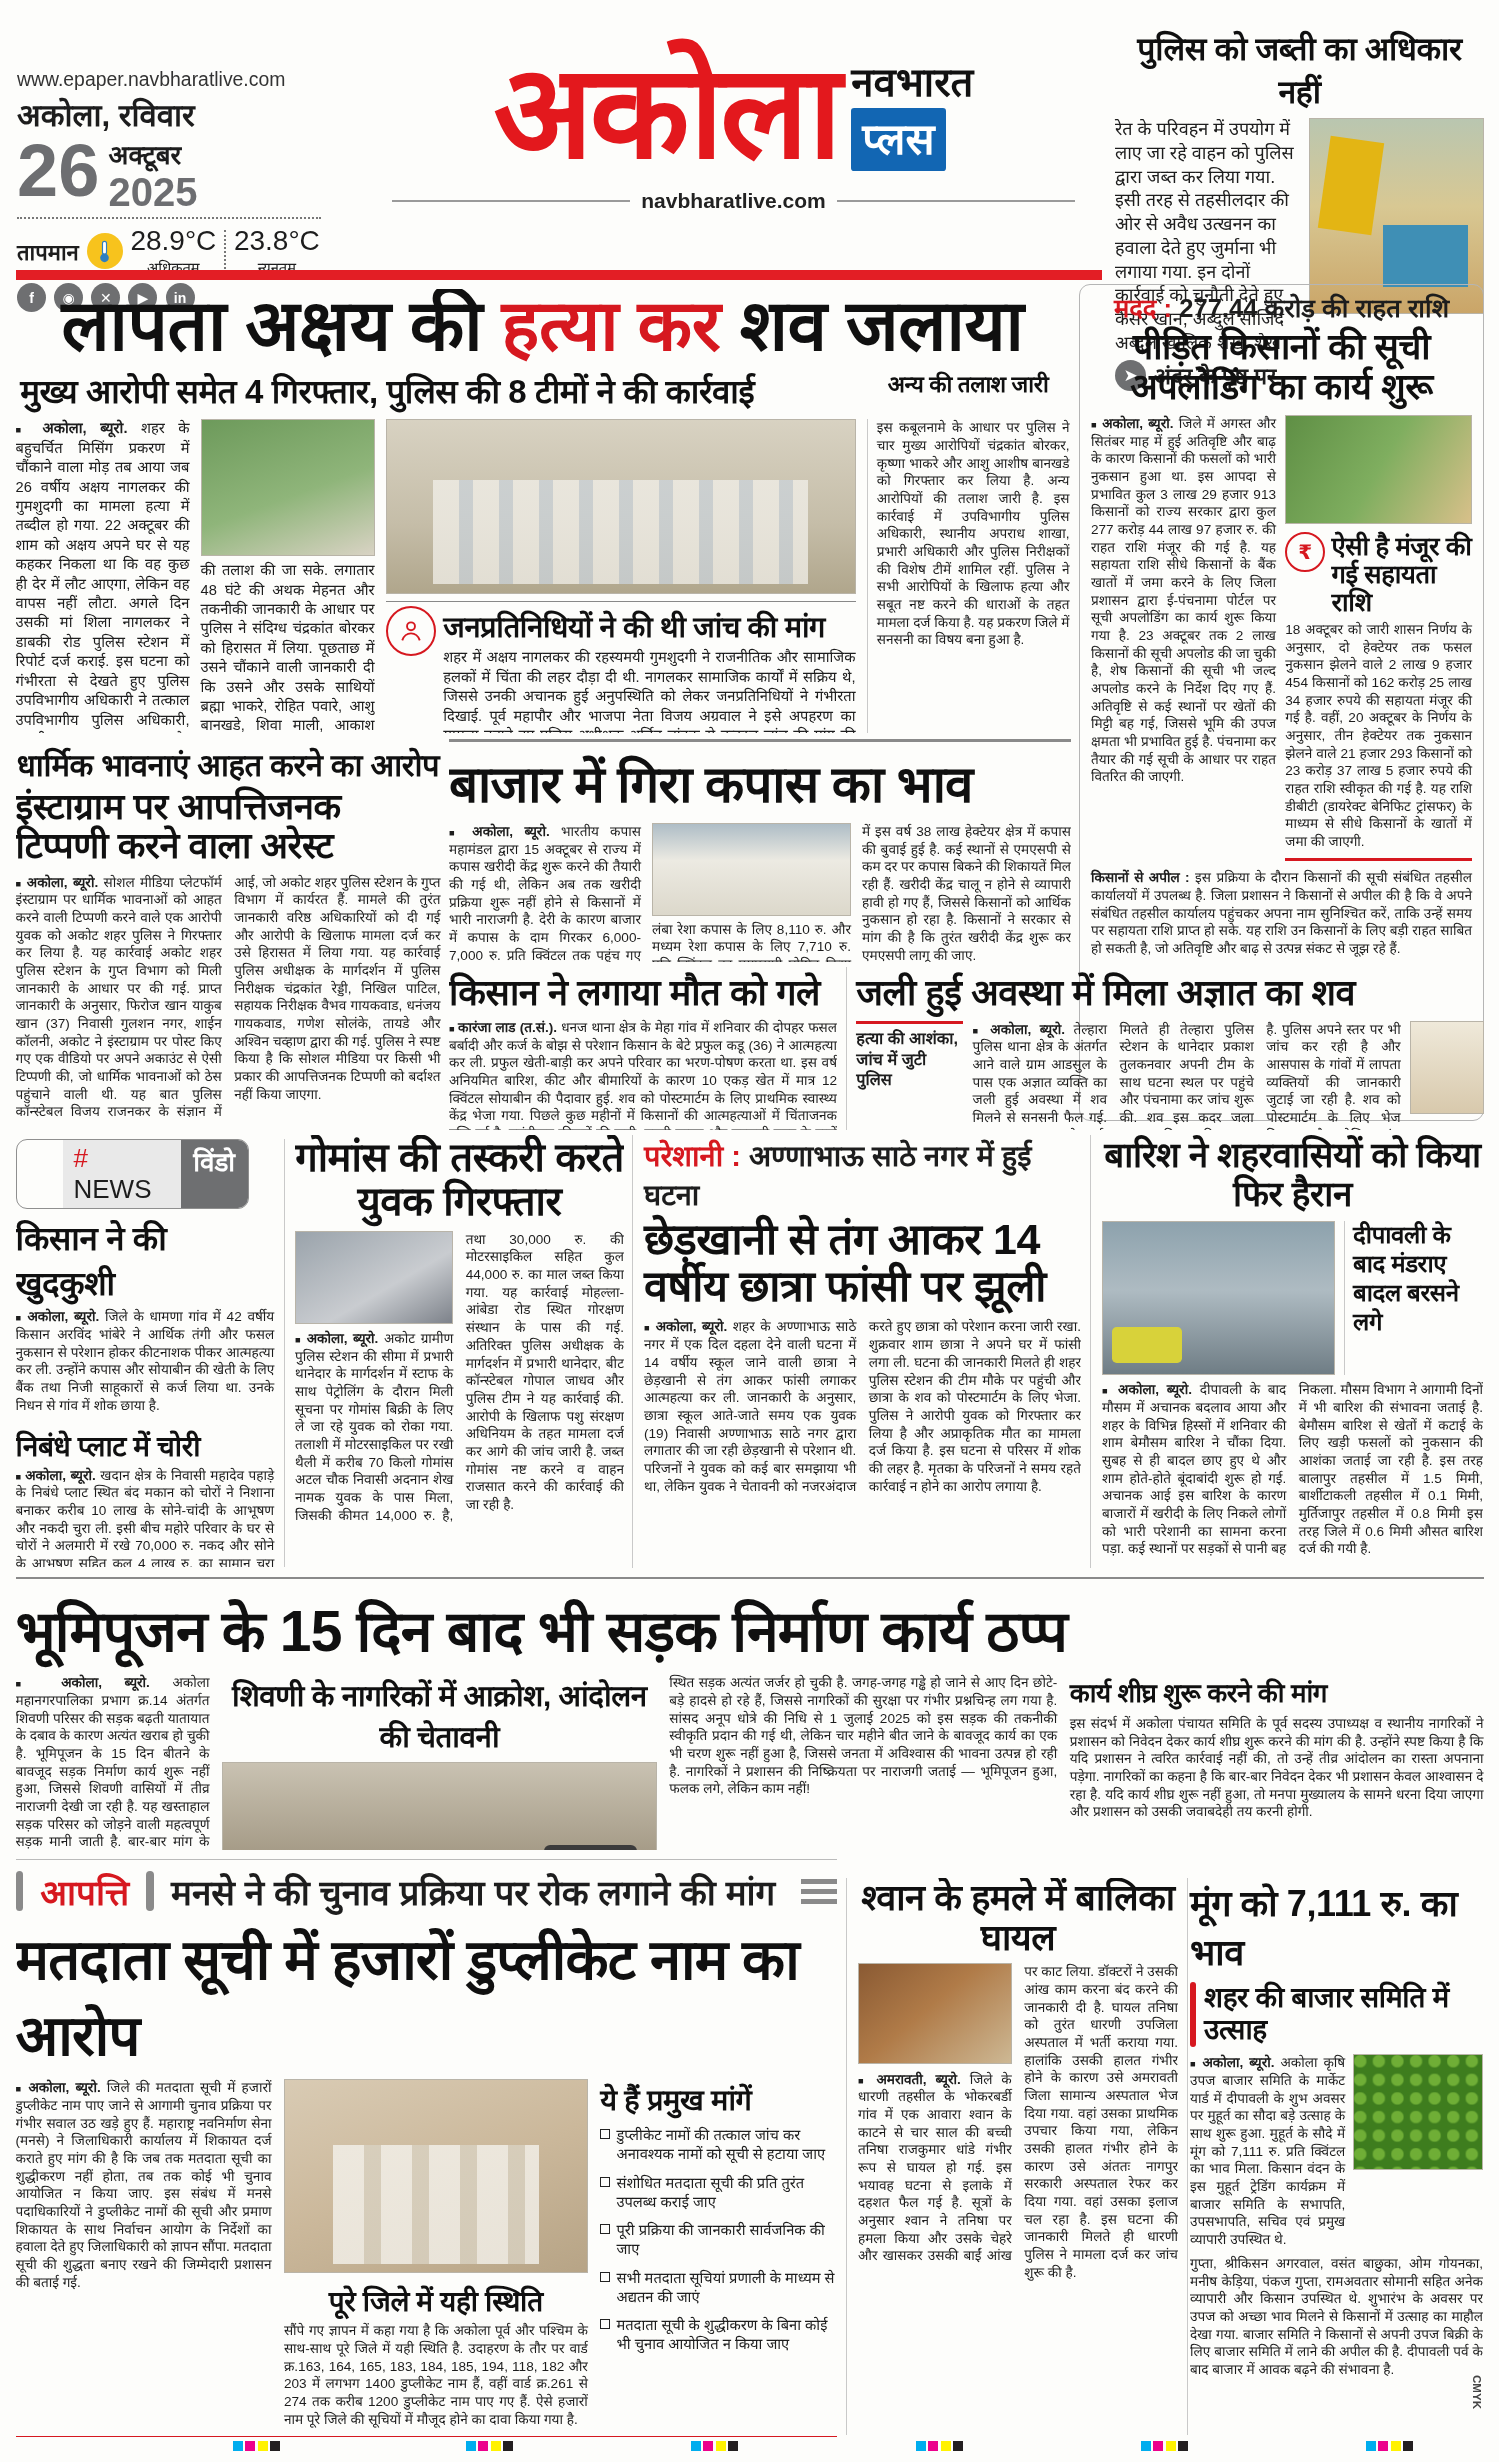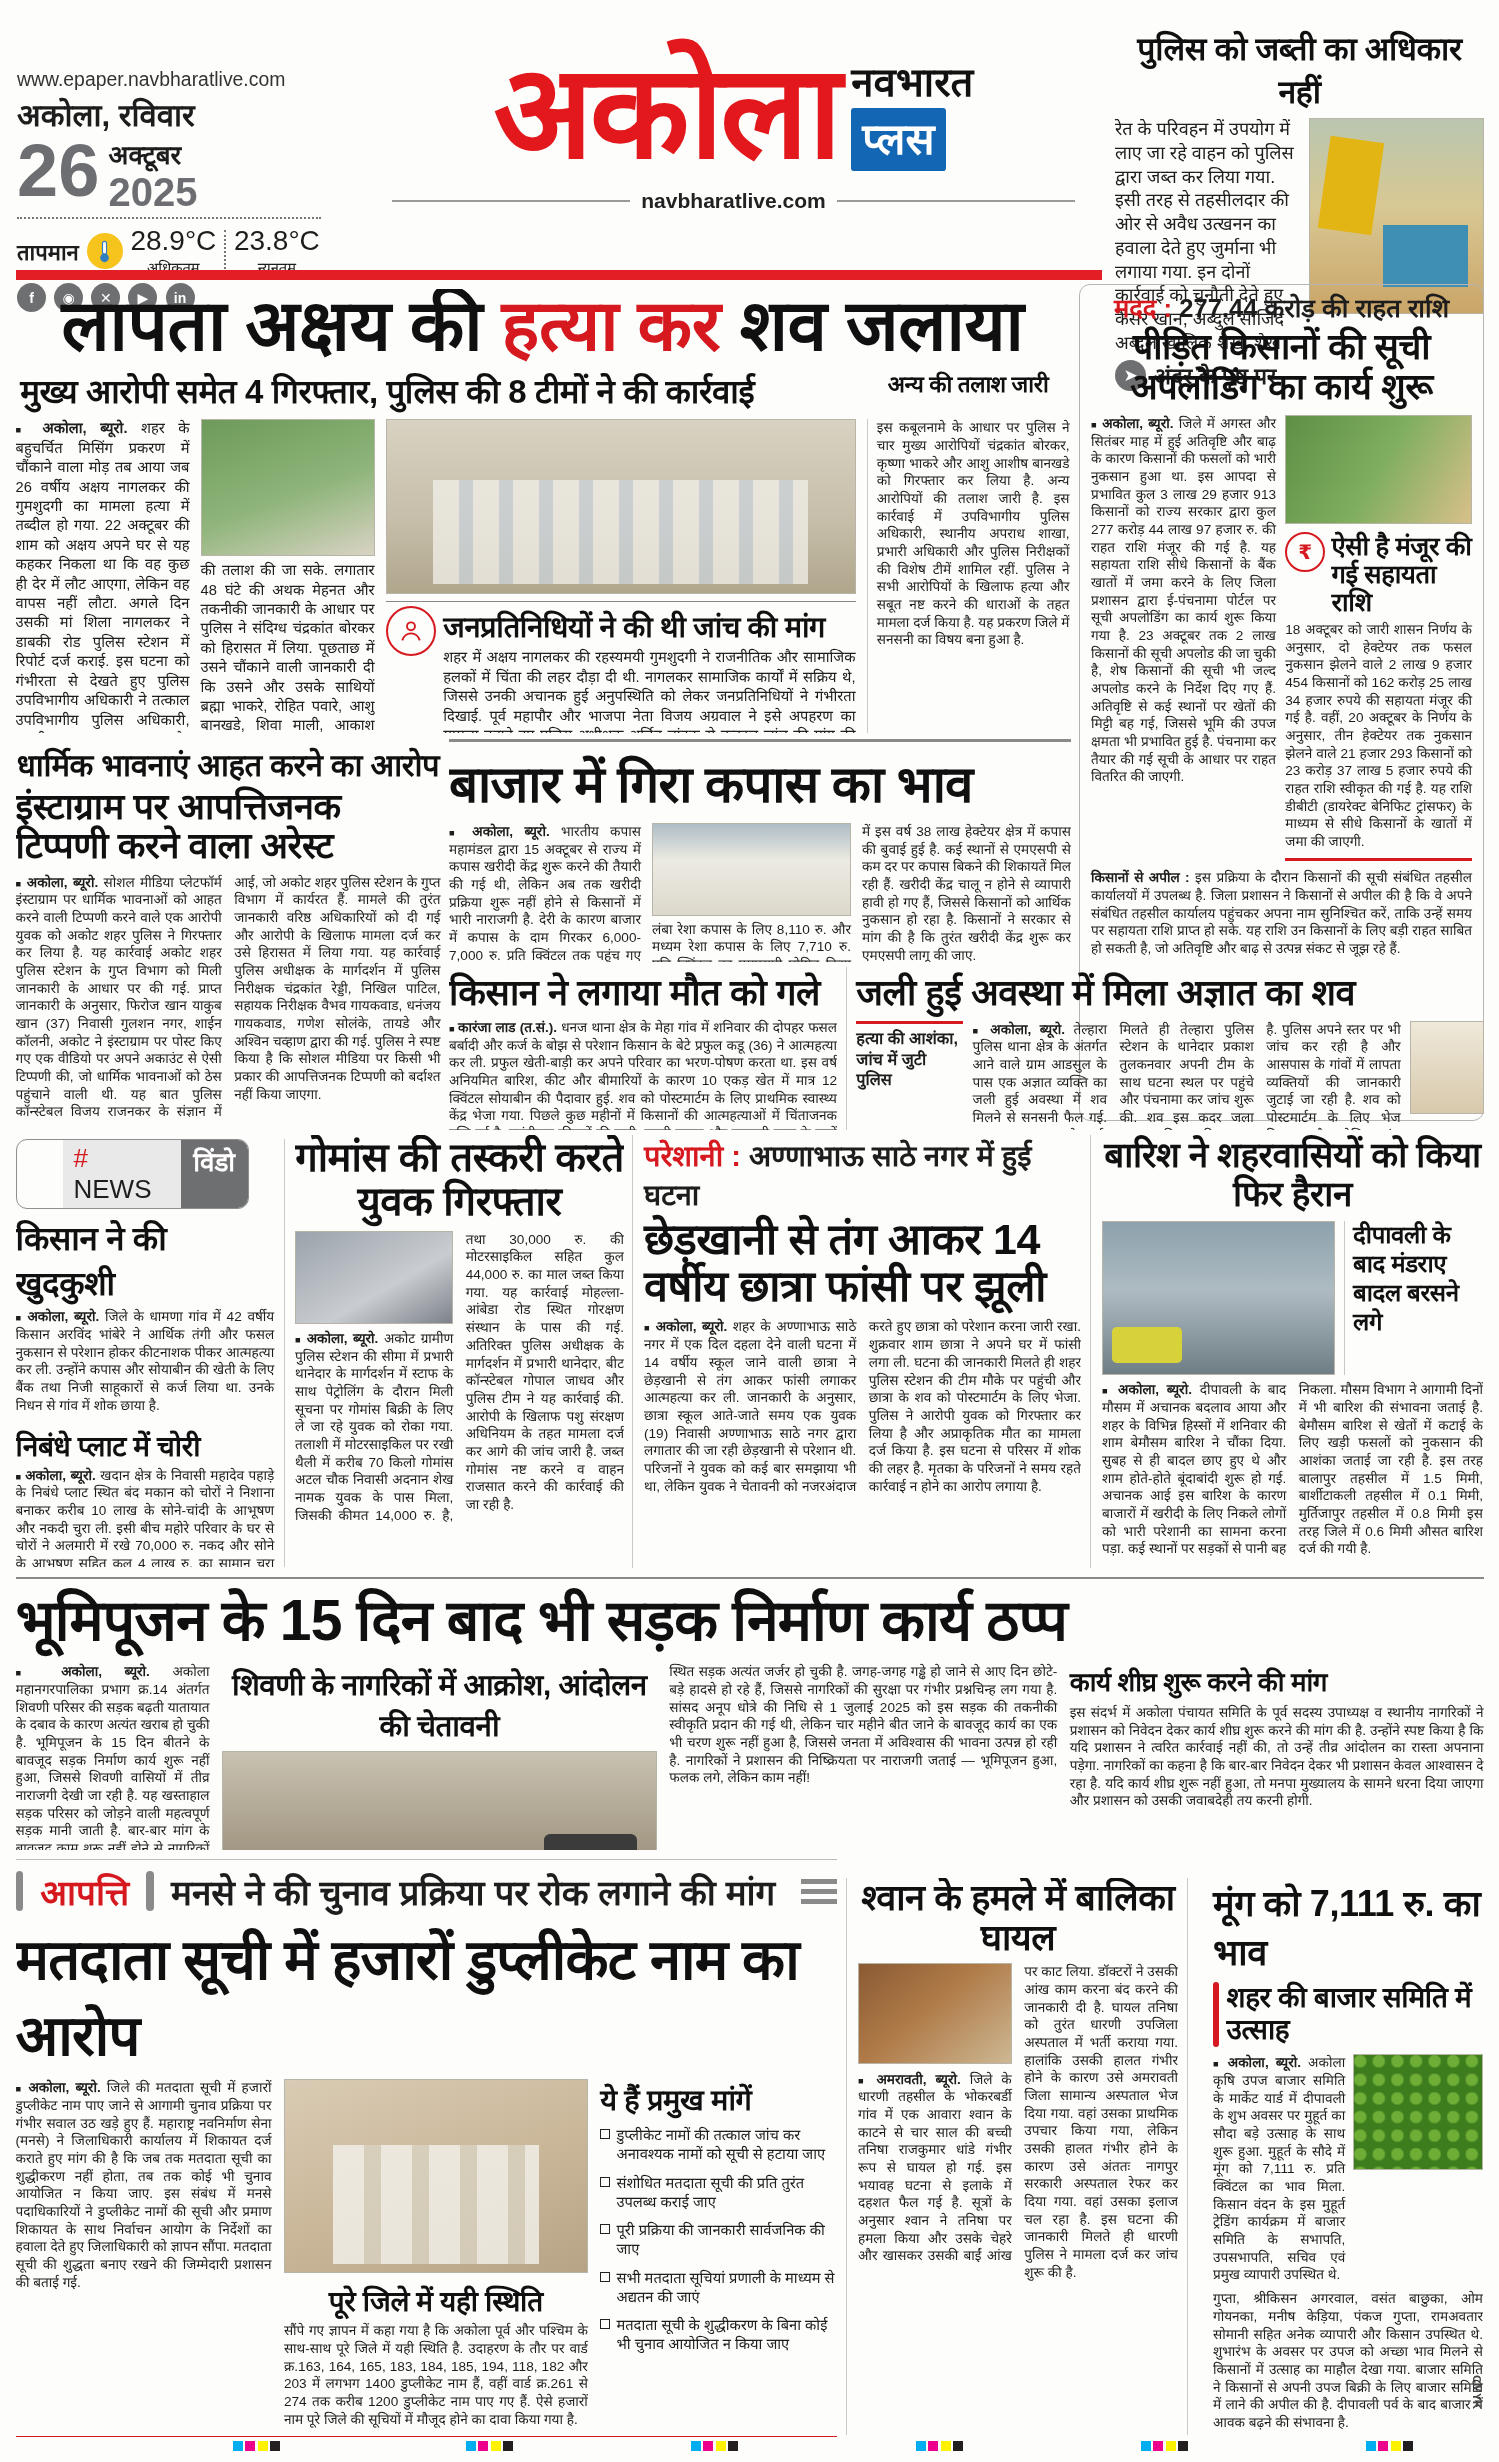--- a/index.html
+++ b/index.html
@@ -217,21 +217,21 @@
     <div class="hl center" style="font-size:35px;line-height:1.12;">बारिश ने शहरवासियों को किया फिर हैरान</div>
     <div style="display:flex;gap:9.3px;margin-top:7.8px;">
       <div class="photo" style="width:233px;height:154px;background:linear-gradient(180deg,#8da2ad 0%,#aebbc2 45%,#6f7d85 100%);position:relative;">
         <div style="position:absolute;left:9.3px;bottom:11px;width:70px;height:36px;background:#d8d23a;border-radius:4.7px;"></div>
       </div>
       <div class="hl" style="flex:1;font-size:24px;line-height:1.2;border-left:0.8px solid #c9c9c9;padding-left:7.8px;">दीपावली के बाद मंडराए बादल बरसने लगे</div>
     </div>
     <div class="bt-sm jt cols2" style="margin-top:6.2px;"><span class="byline">अकोला, ब्यूरो.</span> <span>दीपावली के बाद मौसम में अचानक बदलाव आया और शहर के विभिन्न हिस्सों में शनिवार की शाम बेमौसम बारिश ने चौंका दिया. सुबह से ही बादल छाए हुए थे और शाम होते-होते बूंदाबांदी शुरू हो गई. अचानक आई इस बारिश के कारण बाजारों में खरीदी के लिए निकले लोगों को भारी परेशानी का सामना करना पड़ा. कई स्थानों पर सड़कों से पानी बह निकला. मौसम विभाग ने आगामी दिनों में भी बारिश की संभावना जताई है. बेमौसम बारिश से खेतों में कटाई के लिए खड़ी फसलों को नुकसान की आशंका जताई जा रही है. इस तरह बालापुर तहसील में 1.5 मिमी, बार्शीटाकली तहसील में 0.1 मिमी, मुर्तिजापुर तहसील में 0.8 मिमी इस तरह जिले में 0.6 मिमी औसत बारिश दर्ज की गयी है.</span></div>
   </div>
 
-  <div class="abs" style="left:15.5px;top:1577px;width:1468px;height:273px;border-top:2.3px solid #8a8a8a;padding-top:0;overflow:hidden;">
+  <div class="abs" style="left:15.5px;top:1577px;width:1468px;height:273px;border-top:2.3px solid #8a8a8a;padding-top:11px;overflow:hidden;">
     <div class="hl" style="font-size:57px;letter-spacing:-0.8px;">भूमिपूजन के 15 दिन बाद भी सड़क निर्माण कार्य ठप्प</div>
     <div style="display:flex;gap:12.4px;margin-top:6.2px;">
       <div style="width:194px;" class="bt-sm jt"><span class="byline">अकोला, ब्यूरो.</span> <span>अकोला महानगरपालिका प्रभाग क्र.14 अंतर्गत शिवणी परिसर की सड़क बढ़ती यातायात के दबाव के कारण अत्यंत खराब हो चुकी है. भूमिपूजन के 15 दिन बीतने के बावजूद सड़क निर्माण कार्य शुरू नहीं हुआ, जिससे शिवणी वासियों में तीव्र नाराजगी देखी जा रही है. यह खस्ताहाल सड़क परिसर को जोड़ने वाली महत्वपूर्ण सड़क मानी जाती है. बार-बार मांग के बावजूद काम शुरू नहीं होने से नागरिकों के धैर्य का बांध टूटने लगा है.</span></div>
       <div style="width:435px;">
         <div class="hl center" style="font-size:29.5px;">शिवणी के नागरिकों में आक्रोश, आंदोलन की चेतावनी</div>
         <div class="photo" style="width:100%;height:152px;margin-top:6.2px;background:linear-gradient(180deg,#c9c2b2 0%,#a89e8a 55%,#8d8372 100%);position:relative;">
           <div style="position:absolute;right:18.6px;bottom:14px;width:93px;height:54px;background:#3b3b3b;border-radius:6.2px;"></div>
         </div>
       </div>
       <div style="width:388px;" class="bt-sm jt">स्थित सड़क अत्यंत जर्जर हो चुकी है. जगह-जगह गड्ढे हो जाने से आए दिन छोटे-बड़े हादसे हो रहे हैं, जिससे नागरिकों की सुरक्षा पर गंभीर प्रश्नचिन्ह लग गया है. सांसद अनूप धोत्रे की निधि से 1 जुलाई 2025 को इस सड़क की तकनीकी स्वीकृति प्रदान की गई थी, लेकिन चार महीने बीत जाने के बावजूद कार्य का एक भी चरण शुरू नहीं हुआ है, जिससे जनता में अविश्वास की भावना उत्पन्न हो रही है. नागरिकों ने प्रशासन की निष्क्रियता पर नाराजगी जताई — भूमिपूजन हुआ, फलक लगे, लेकिन काम नहीं!</div>
@@ -295,21 +295,21 @@
   </div>
 
   <div class="abs vline" style="left:846px;top:1878px;width:332px;height:557px;padding-left:11px;overflow:hidden;">
     <div class="hl center" style="font-size:36px;line-height:1.1;">श्वान के हमले में बालिका घायल</div>
     <div class="bt-sm jt cols2" style="margin-top:6.2px;">
       <span class="photo" style="display:block;width:100%;height:101px;background:linear-gradient(140deg,#8a5a33 0%,#b07b48 45%,#cdb894 100%);margin-bottom:6.2px;"></span>
       <span class="byline">अमरावती, ब्यूरो.</span> <span>जिले के धारणी तहसील के भोकरबर्डी गांव में एक आवारा श्वान के काटने से चार साल की बच्ची तनिषा राजकुमार धांडे गंभीर रूप से घायल हो गई. इस भयावह घटना से इलाके में दहशत फैल गई है. सूत्रों के अनुसार श्वान ने तनिषा पर हमला किया और उसके चेहरे और खासकर उसकी बाईं आंख पर काट लिया. डॉक्टरों ने उसकी आंख काम करना बंद करने की जानकारी दी है. घायल तनिषा को तुरंत धारणी उपजिला अस्पताल में भर्ती कराया गया. हालांकि उसकी हालत गंभीर होने के कारण उसे अमरावती जिला सामान्य अस्पताल भेज दिया गया. वहां उसका प्राथमिक उपचार किया गया, लेकिन उसकी हालत गंभीर होने के कारण उसे अंततः नागपुर सरकारी अस्पताल रेफर कर दिया गया. वहां उसका इलाज चल रहा है. इस घटना की जानकारी मिलते ही धारणी पुलिस ने मामला दर्ज कर जांच शुरू की है.</span>
     </div>
   </div>
 
-  <div class="abs vline" style="left:1187px;top:1878px;width:296px;height:557px;padding-left:25px;overflow:hidden;">
+  <div class="abs vline" style="left:1187px;top:1878px;width:296px;height:557px;padding-left:2px;overflow:hidden;">
     <div class="hl" style="font-size:36px;">मूंग को 7,111 रु. का भाव</div>
     <div style="display:flex;gap:7.8px;margin-top:6.2px;">
       <span style="width:7px;background:#d6181f;border-radius:3.1px;"></span>
       <span class="hl" style="font-size:28px;line-height:1.15;">शहर की बाजार समिति में उत्साह</span>
     </div>
     <div style="display:flex;gap:7.8px;margin-top:7.8px;">
       <div style="flex:1;" class="bt-sm jt"><span class="byline">अकोला, ब्यूरो.</span> <span>अकोला कृषि उपज बाजार समिति के मार्केट यार्ड में दीपावली के शुभ अवसर पर मुहूर्त का सौदा बड़े उत्साह के साथ शुरू हुआ. मुहूर्त के सौदे में मूंग को 7,111 रु. प्रति क्विंटल का भाव मिला. किसान वंदन के इस मुहूर्त ट्रेडिंग कार्यक्रम में बाजार समिति के सभापति, उपसभापति, सचिव एवं प्रमुख व्यापारी उपस्थित थे.</span></div>
       <div class="photo" style="width:130px;height:116px;background:radial-gradient(circle at 6.2px 6.2px,#6fae36 5.4px,#3e7d1e 7px);background-size:18.6px 18.6px;background-color:#3e7d1e;"></div>
     </div>
     <div class="bt-sm jt" style="margin-top:6.2px;">गुप्ता, श्रीकिसन अगरवाल, वसंत बाछुका, ओम गोयनका, मनीष केड़िया, पंकज गुप्ता, रामअवतार सोमानी सहित अनेक व्यापारी और किसान उपस्थित थे. शुभारंभ के अवसर पर उपज को अच्छा भाव मिलने से किसानों में उत्साह का माहौल देखा गया. बाजार समिति ने किसानों से अपनी उपज बिक्री के लिए बाजार समिति में लाने की अपील की है. दीपावली पर्व के बाद बाजार में आवक बढ़ने की संभावना है.</div>

